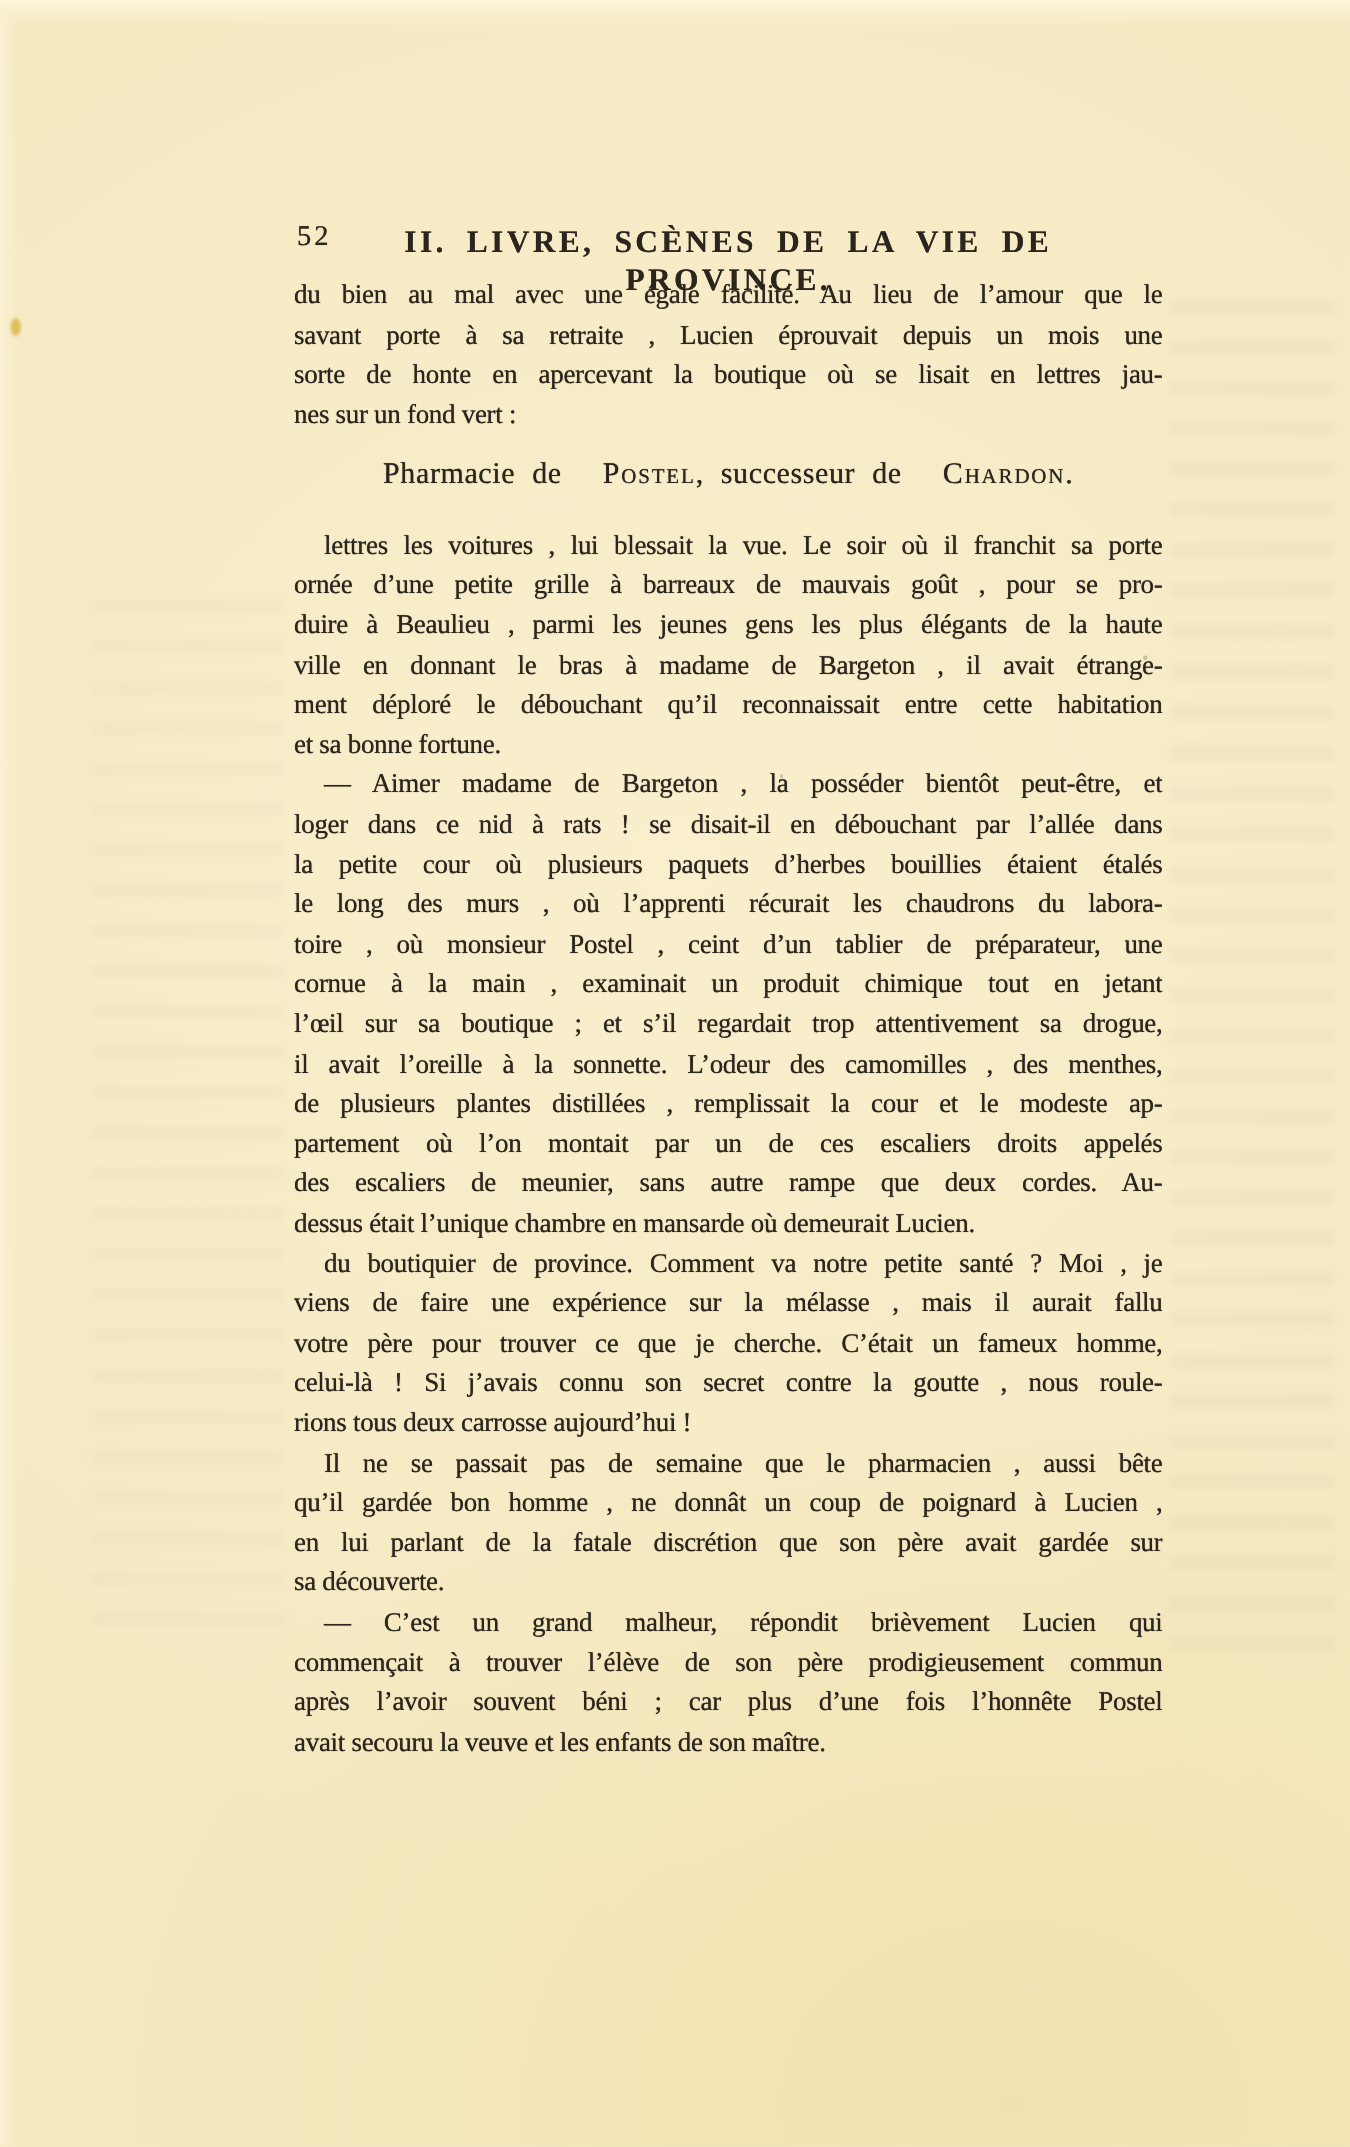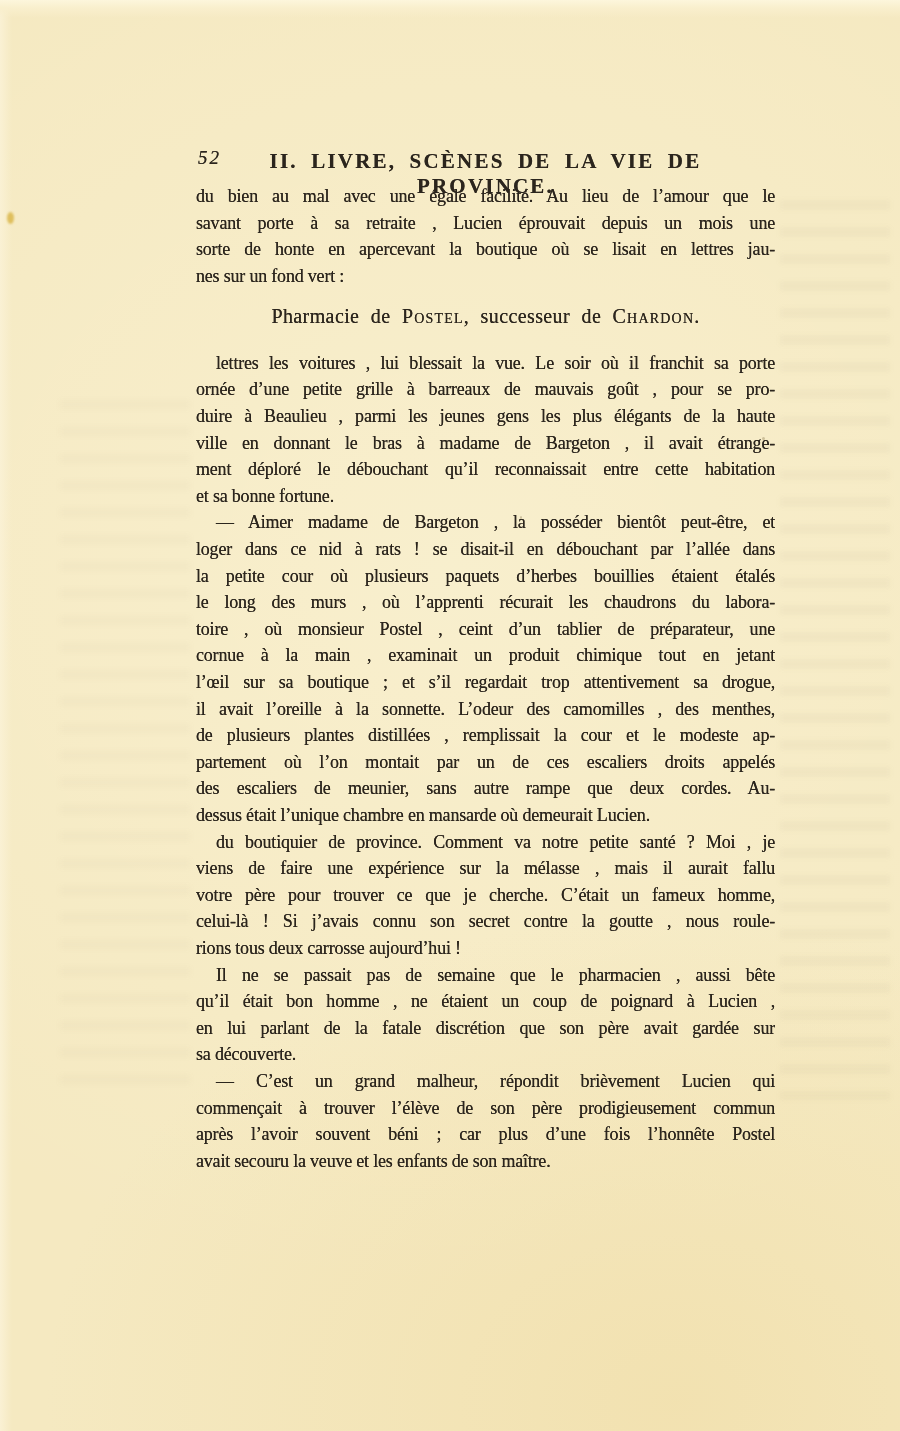--- a/index.html
+++ b/index.html
@@ -12,21 +12,20 @@
       radial-gradient(ellipse 1000px 900px at 50% 40%, rgba(255,250,228,.35) 0%, rgba(255,250,228,0) 80%),
       var(--paper, #f5e9c1);
     font-family:"Liberation Serif","DejaVu Serif",serif;
     color:var(--ink, #2b251d);
   }
   .header-row{position:absolute;left:196px;top:147px;width:579px;height:24px;}
   .page-number{
     position:absolute;left:2px;top:0;
     font-size:19px;letter-spacing:2px;font-weight:400;
     text-shadow:0 0 .5px rgba(43,37,29,.85);
-    font-style:italic;
   }
   .running-header{
     width:100%;text-align:center;
     font-size:21px;font-weight:700;letter-spacing:2.2px;word-spacing:6px;
     padding-top:2px;
     text-shadow:0 0 .4px rgba(43,37,29,.7);
   }
   .text-block{
     position:absolute;left:196px;top:183px;width:579px;
     text-shadow:0 0 .5px rgba(43,37,29,.9);
@@ -37,21 +36,21 @@
     letter-spacing:-0.2px;
     text-align:justify;text-align-last:justify;
   }
   .line.last{text-align-last:left;}
   .para.indent .line:first-child{padding-left:20px;}
   .pharmacy-line{
     text-align:center;font-size:20px;line-height:27px;height:27px;
     margin:14px 0 19.5px 0;word-spacing:6px;letter-spacing:.4px;
   }
   .seg-italic{}
-  .seg-smallcaps{font-variant:small-caps;letter-spacing:1.2px;}
+  .seg-smallcaps{font-variant:small-caps;letter-spacing:1.2px;margin-left:16px;}
   .seg-plain{}
   .speck{position:absolute;border-radius:50%;}
   .speck-1{left:7px;top:212px;width:7px;height:12px;background:#d9b443;filter:blur(1px);opacity:.8;}
   .speck-2{left:762px;top:437px;width:3px;height:3px;background:#9a8a60;opacity:.45;filter:blur(.5px);}
   .speck-3{left:520px;top:516px;width:2px;height:3px;background:#8d7d55;opacity:.4;}
   .smudge{position:absolute;pointer-events:none;}
   .smudge-1{left:780px;top:200px;width:110px;height:900px;
     background:repeating-linear-gradient(180deg, rgba(140,130,105,.05) 0 10px, rgba(140,130,105,0) 10px 27px);
     filter:blur(2px);}
   .smudge-2{left:60px;top:400px;width:130px;height:700px;
@@ -104,21 +103,21 @@
     </div>
     <div class="para indent">
       <div class="line">du boutiquier de province. Comment va notre petite santé ? Moi , je</div>
       <div class="line">viens de faire une expérience sur la mélasse , mais il aurait fallu</div>
       <div class="line">votre père pour trouver ce que je cherche. C’était un fameux homme,</div>
       <div class="line">celui-là ! Si j’avais connu son secret contre la goutte , nous roule-</div>
       <div class="line last">rions tous deux carrosse aujourd’hui !</div>
     </div>
     <div class="para indent">
       <div class="line">Il ne se passait pas de semaine que le pharmacien , aussi bête</div>
-      <div class="line">qu’il était bon homme , ne étaient un coup de poignard à Lucien ,</div>
+      <div class="line">qu’il gardée bon homme , ne donnât un coup de poignard à Lucien ,</div>
       <div class="line">en lui parlant de la fatale discrétion que son père avait gardée sur</div>
       <div class="line last">sa découverte.</div>
     </div>
     <div class="para indent">
       <div class="line">— C’est un grand malheur, répondit brièvement Lucien qui</div>
       <div class="line">commençait à trouver l’élève de son père prodigieusement commun</div>
       <div class="line">après l’avoir souvent béni ; car plus d’une fois l’honnête Postel</div>
       <div class="line last">avait secouru la veuve et les enfants de son maître.</div>
     </div>
   </div>

